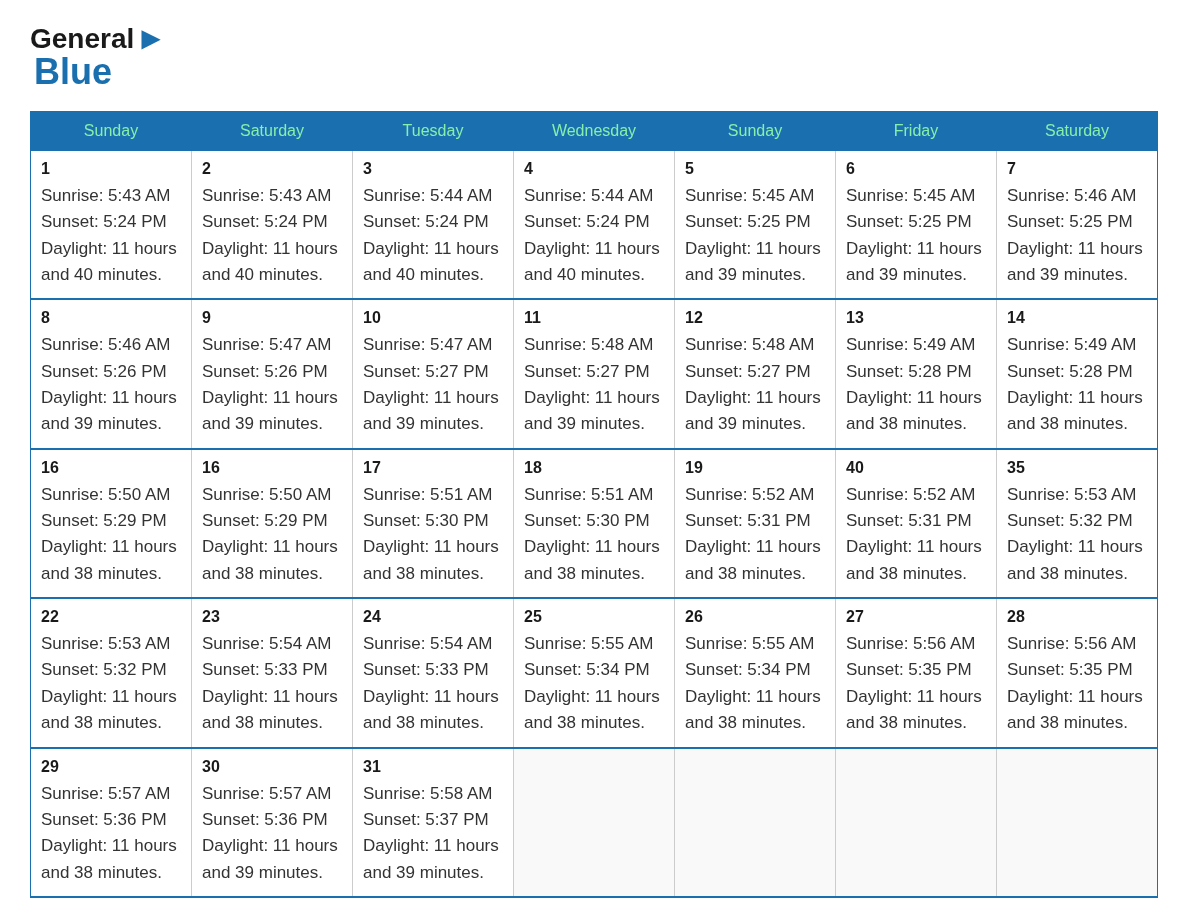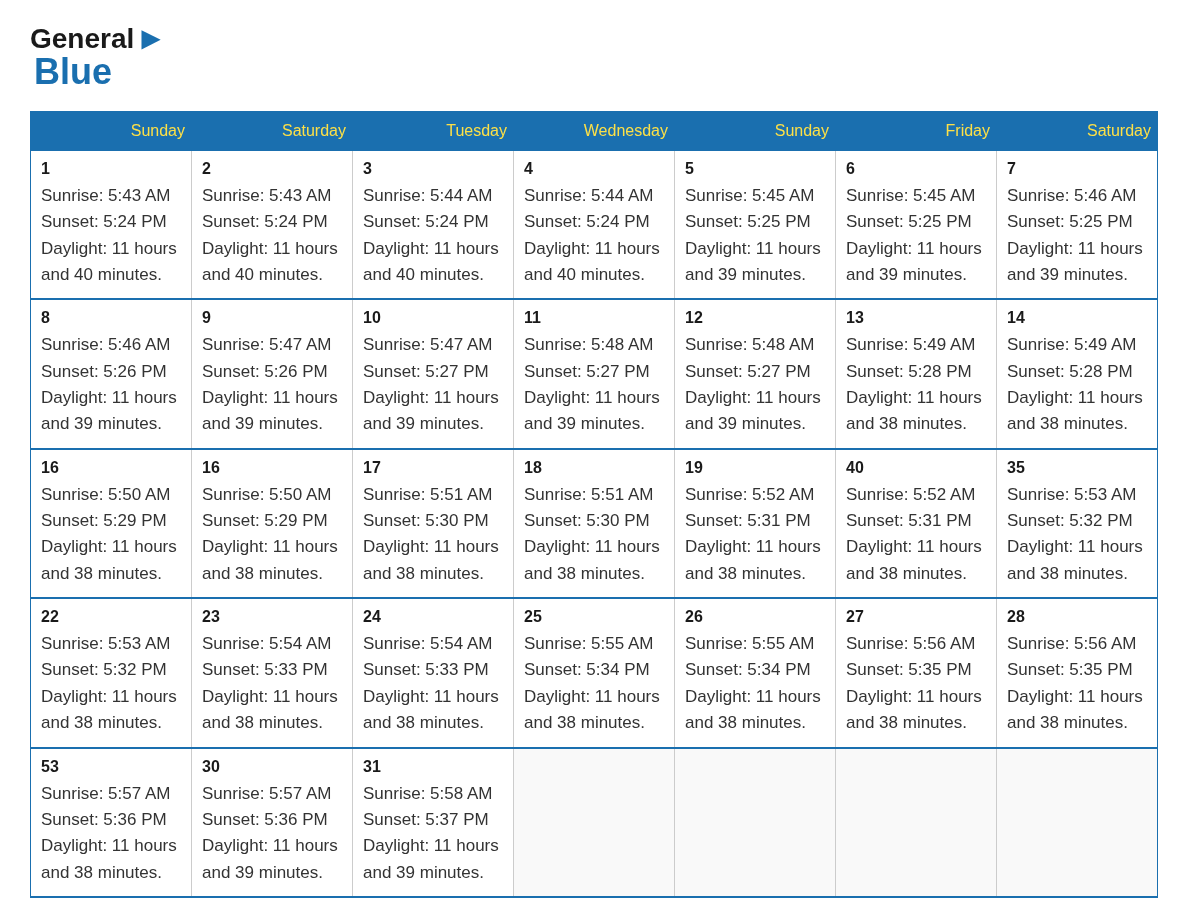--- a/index.html
+++ b/index.html
@@ -57,23 +57,23 @@
       margin-top: 4px;
     }
     table {
       width: 100%;
       border-collapse: collapse;
     }
     thead tr {
       background-color: #1a6faf;
     }
     thead th {
-      color: #fde047;
+      color: #86efac;
       padding: 10px 6px;
-      text-align: right;
+      text-align: center;
       font-size: 16px;
       font-weight: normal;
       border: 1px solid #1a6faf;
     }
     tbody tr {
       border-bottom: 2px solid #1a6faf;
     }
     tbody td {
       vertical-align: top;
       padding: 6px 10px 10px 10px;
@@ -198,21 +198,21 @@
         <td><span class="day-number">25</span>
 <span class="day-info">Sunrise: 5:55 AM<br>Sunset: 5:34 PM<br>Daylight: 11 hours and 38 minutes.</span></td>
         <td><span class="day-number">26</span>
 <span class="day-info">Sunrise: 5:55 AM<br>Sunset: 5:34 PM<br>Daylight: 11 hours and 38 minutes.</span></td>
         <td><span class="day-number">27</span>
 <span class="day-info">Sunrise: 5:56 AM<br>Sunset: 5:35 PM<br>Daylight: 11 hours and 38 minutes.</span></td>
         <td><span class="day-number">28</span>
 <span class="day-info">Sunrise: 5:56 AM<br>Sunset: 5:35 PM<br>Daylight: 11 hours and 38 minutes.</span></td>
       </tr>
       <tr>
-        <td><span class="day-number">53</span>
+        <td><span class="day-number">29</span>
 <span class="day-info">Sunrise: 5:57 AM<br>Sunset: 5:36 PM<br>Daylight: 11 hours and 38 minutes.</span></td>
         <td><span class="day-number">30</span>
 <span class="day-info">Sunrise: 5:57 AM<br>Sunset: 5:36 PM<br>Daylight: 11 hours and 39 minutes.</span></td>
         <td><span class="day-number">31</span>
 <span class="day-info">Sunrise: 5:58 AM<br>Sunset: 5:37 PM<br>Daylight: 11 hours and 39 minutes.</span></td>
         <td class="empty-cell"></td>
         <td class="empty-cell"></td>
         <td class="empty-cell"></td>
         <td class="empty-cell"></td>
       </tr>

